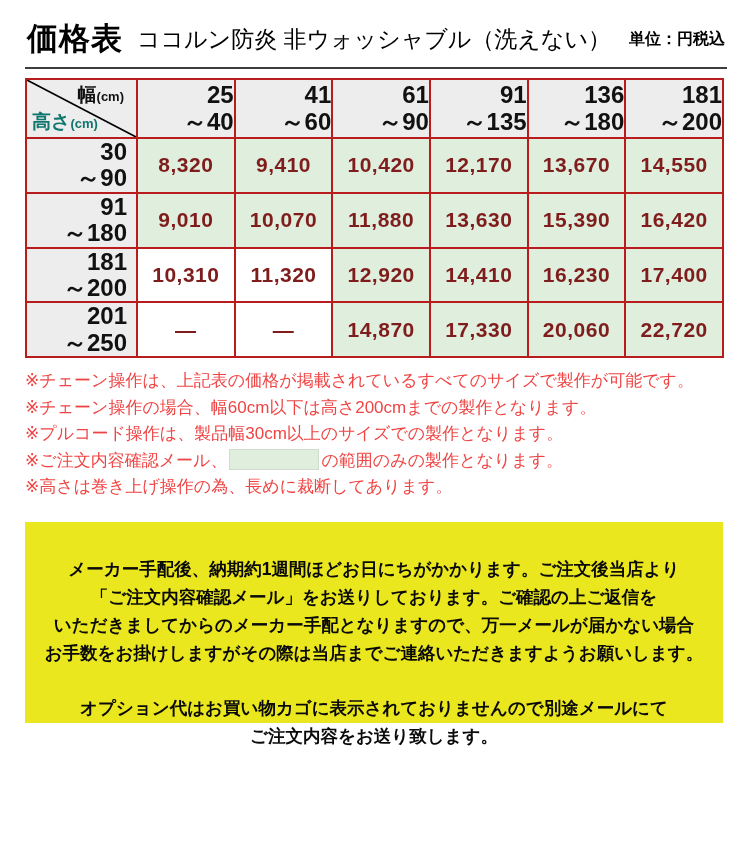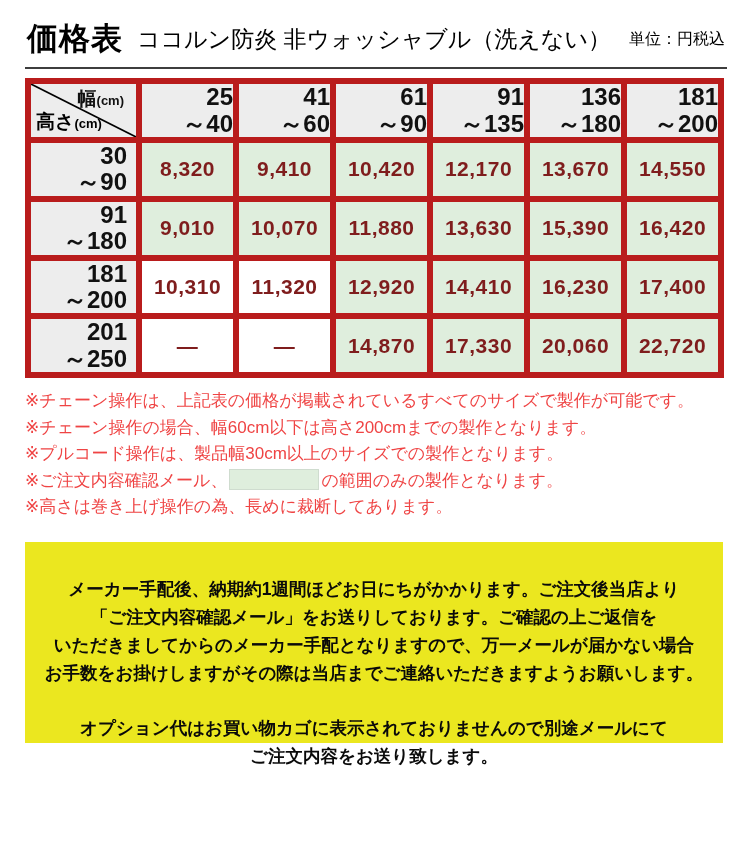--- a/index.html
+++ b/index.html
@@ -8,26 +8,26 @@
     width:750px; height:842px;
     font-family:"Liberation Sans","DejaVu Sans",sans-serif;
     color:#000; overflow:hidden;
   }
   .content { padding:18px 23px 0 25px; }
 
   
   .title-row { display:flex; align-items:center; gap:14px; padding:0 2px; }
   .main-title { font-size:31px; font-weight:bold; letter-spacing:1px; white-space:nowrap; }
   .sub-title  { font-size:23px; font-weight:normal; white-space:nowrap; }
-  .unit-label { font-size:16px; font-weight:normal; margin-left:auto; white-space:nowrap; }
+  .unit-label { font-size:16px; font-weight:bold; margin-left:auto; white-space:nowrap; }
   .title-divider { border:none; border-top:2px solid #3d3d3d; margin:7px 0 9px 0; }
 
   
   table.price { border-collapse:collapse; width:699px; table-layout:fixed; }
-  table.price th, table.price td { border:6px solid #b91c1c; padding:0; }
+  table.price th, table.price td { border:2px solid #b91c1c; padding:0; }
   table.price thead tr { height:59px; }
   table.price tbody tr { height:54px; }
   thead th {
     background:var(--header-gray,#ededed);
     font-size:24px; font-weight:bold; line-height:1.1;
     text-align:right; padding-right:13px; white-space:pre-line; color:#111;
   }
   tbody th.rowhead {
     background:var(--header-gray,#ededed);
     font-size:24px; font-weight:bold; line-height:1.1;
@@ -39,21 +39,21 @@
   }
   td.price-cell.green { background:var(--green-cell,#dfeedd); }
   th.corner { position:relative; background:var(--header-gray,#ededed); padding:0; }
   th.corner svg.diag { position:absolute; left:0; top:0; width:100%; height:100%; }
   th.corner .w-label {
     position:absolute; top:5px; right:12px;
     font-size:19px; font-weight:bold; color:#111;
   }
   th.corner .h-label {
     position:absolute; bottom:4px; left:5px;
-    font-size:19px; font-weight:bold; color:#000000;
+    font-size:19px; font-weight:bold; color:#0f766e;
   }
   th.corner small { font-size:13px; font-weight:bold; }
 
   
   .notes { margin-top:10px; }
   .note {
     font-size:17px; line-height:1.56; color:#ef4444;
     padding-left:1.05em; text-indent:-1.05em; white-space:pre-line;
   }
   .note.bold { font-weight:bold; }

